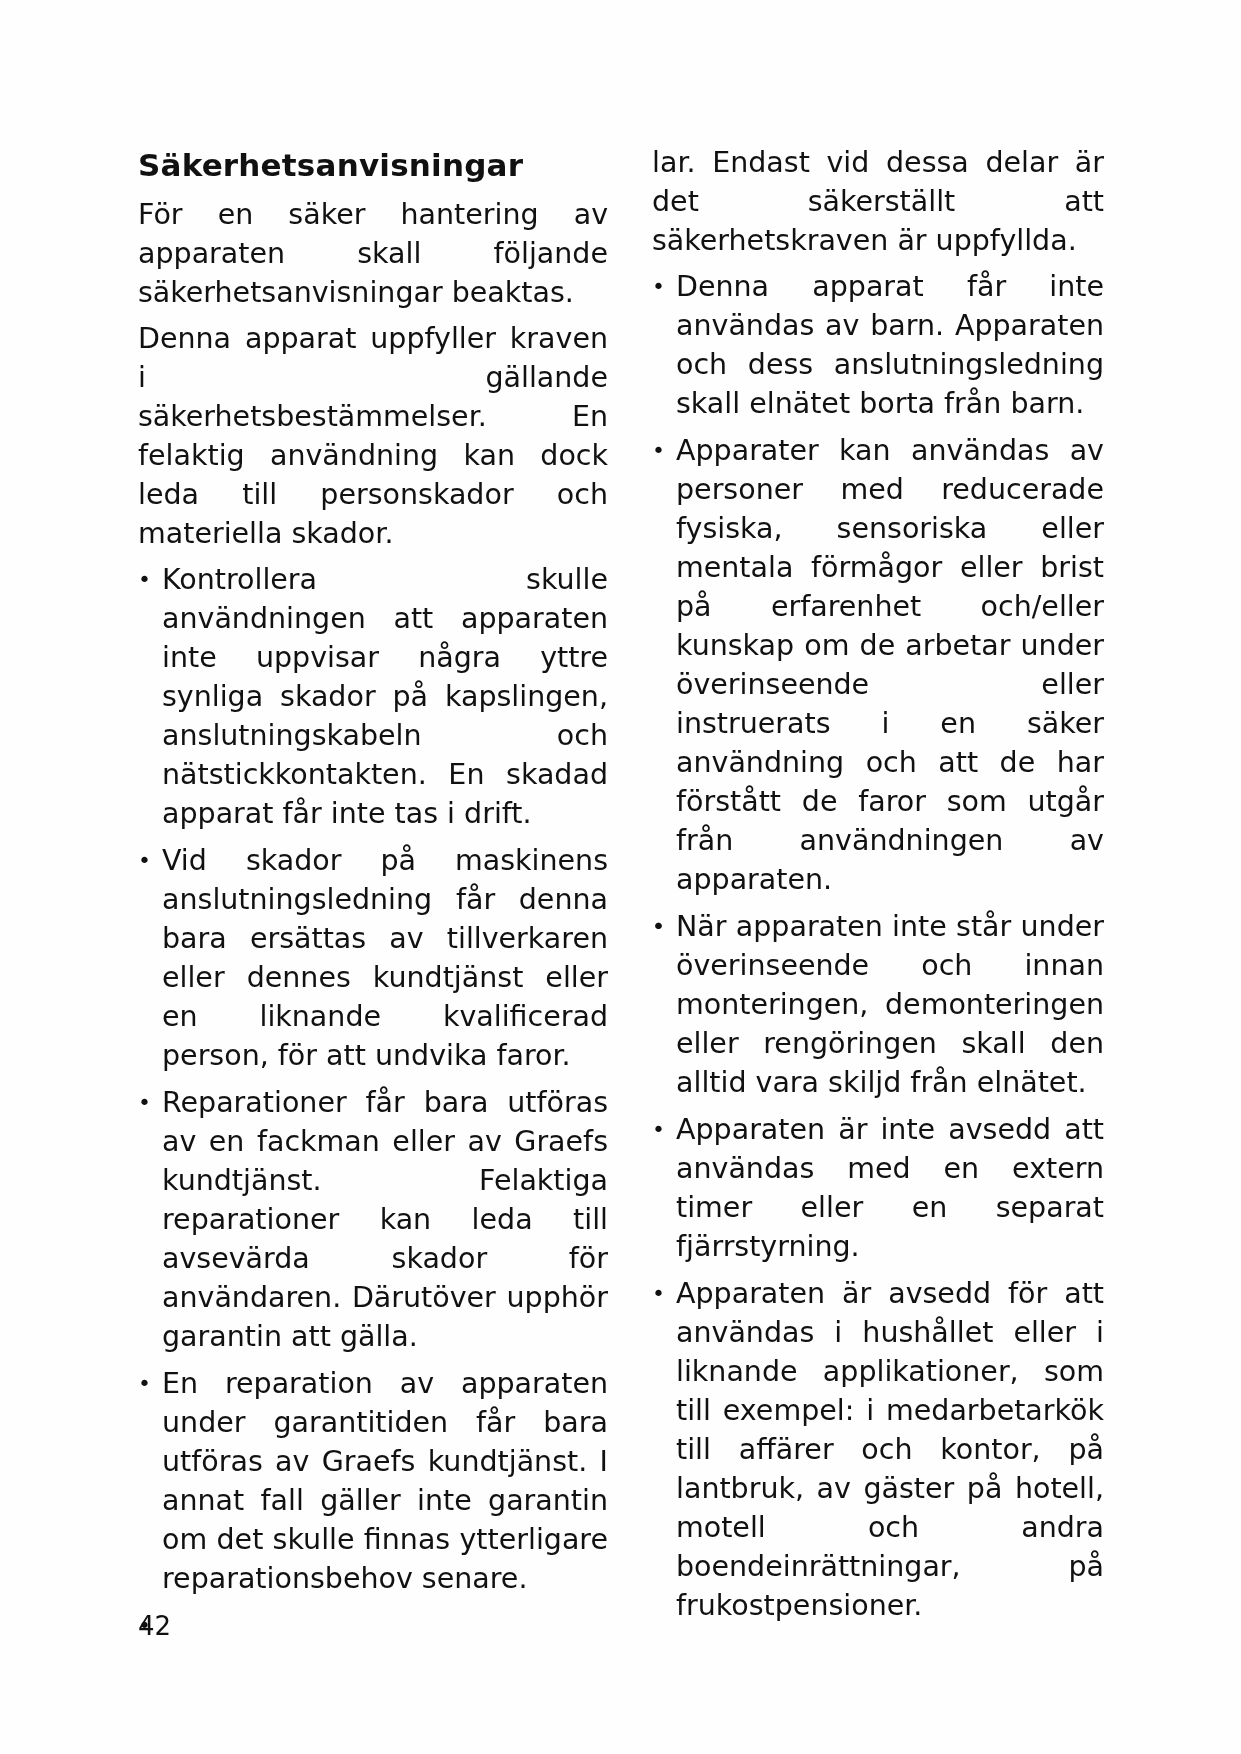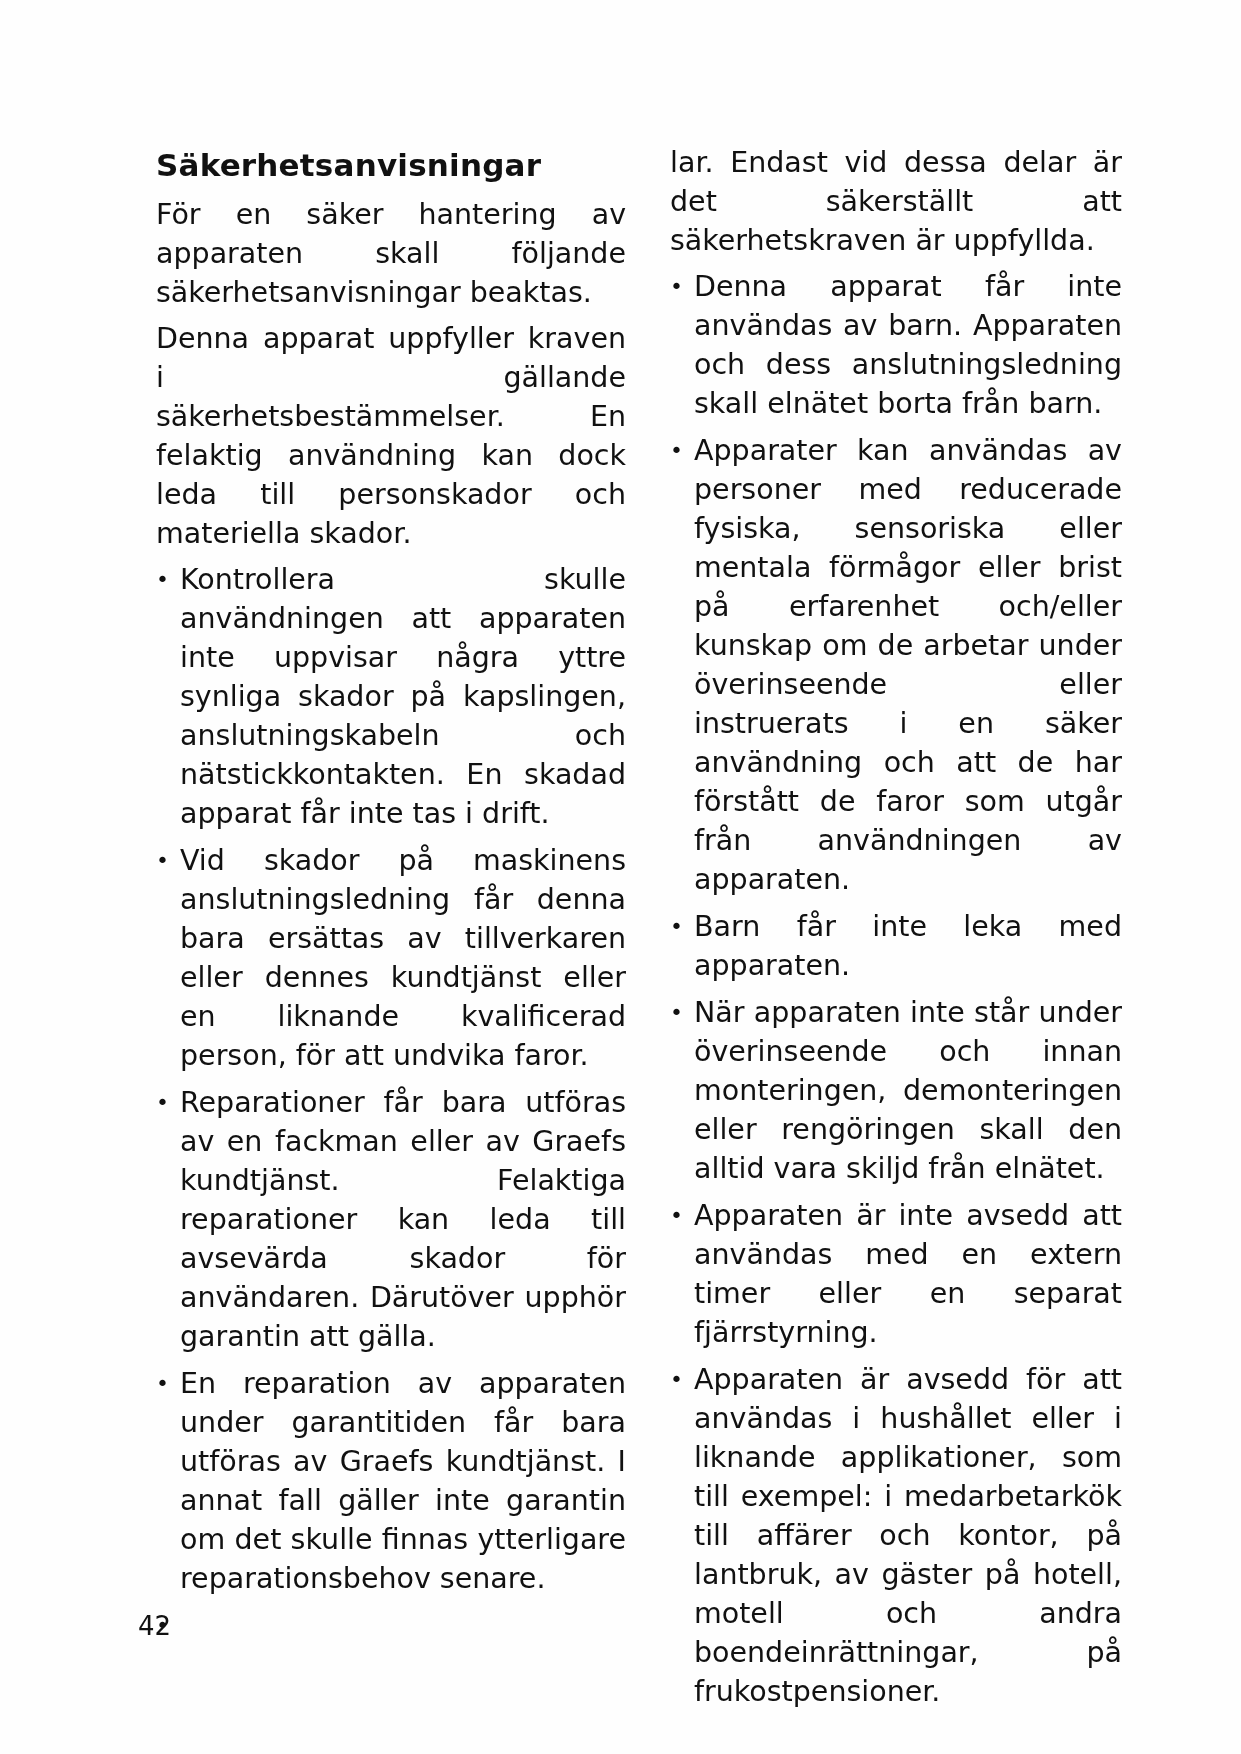--- a/index.html
+++ b/index.html
@@ -1,19 +1,19 @@
 <!DOCTYPE html>
 <html><head>
 <meta charset="utf-8">
 <style>
   html, body { margin: 0; padding: 0; background: #ffffff; }
   body { width: 1241px; height: 1754px; position: relative; overflow: hidden;
          font-family: "DejaVu Sans", sans-serif; color: #111111; }
   .page { position: absolute; left: 0; top: 0; width: 1241px; height: 1754px; background: #fefefe; }
-  .col { position: absolute; top: 145px; font-size: 28.5px; line-height: 39px; margin-left: 18px; }
+  .col { position: absolute; top: 145px; font-size: 28.5px; line-height: 39px; }
   .col-left { left: 138px; width: 470px; }
   .col-right { left: 652px; width: 452px; top: 143px; }
   .heading { font-weight: bold; font-size: 31px; line-height: 40px; margin: 0 0 10px 0; letter-spacing: 0.2px; }
   .para { margin: 0 0 7px 0; text-align: justify; hyphens: none; }
   .cont { margin: 0 0 7px 0; text-align: justify; }
   ul.bullets { list-style: none; padding: 0; margin: 0; }
   ul.bullets li { position: relative; padding-left: 24px; margin: 0 0 8px 0; text-align: justify; }
   ul.bullets li .dot { position: absolute; left: 0; top: 0; font-size: 22px; }
   .pageno { position: absolute; left: 138px; top: 1610px; font-size: 26px; line-height: 32px; }
 </style>
@@ -33,21 +33,21 @@
       <li><span class="dot">•</span><span>En reparation av apparaten under garantitiden får bara utföras av Graefs kundtjänst. I annat fall gäller inte garantin om det skulle finnas ytterligare reparationsbehov senare.</span></li>
       <li><span class="dot">•</span></li>
     </ul>
   </div>
 
   <div class="col col-right">
     <p class="cont">lar. Endast vid dessa delar är det säkerställt att säkerhetskraven är uppfyllda.</p>
     <ul class="bullets">
       <li><span class="dot">•</span><span>Denna apparat får inte användas av barn. Apparaten och dess anslutningsledning skall elnätet borta från barn.</span></li>
       <li><span class="dot">•</span><span>Apparater kan användas av personer med reducerade fysiska, sensoriska eller mentala förmågor eller brist på erfarenhet och/eller kunskap om de arbetar under överinseende eller instruerats i en säker användning och att de har förstått de faror som utgår från användningen av apparaten.</span></li>
-      <li><span class="dot">•</span><span>Barn får inte leka med apparaten.</span></li>
+      <li><span class="dot">•</span></li>
       <li><span class="dot">•</span><span>När apparaten inte står under överinseende och innan monteringen, demonteringen eller rengöringen skall den alltid vara skiljd från elnätet.</span></li>
       <li><span class="dot">•</span><span>Apparaten är inte avsedd att användas med en extern timer eller en separat fjärrstyrning.</span></li>
       <li><span class="dot">•</span><span>Apparaten är avsedd för att användas i hushållet eller i liknande applikationer, som till exempel: i medarbetarkök till affärer och kontor, på lantbruk, av gäster på hotell, motell och andra boendeinrättningar, på frukostpensioner.</span></li>
     </ul>
   </div>
 
   <div class="pageno">42</div>
 </div>
 
 </body></html>

